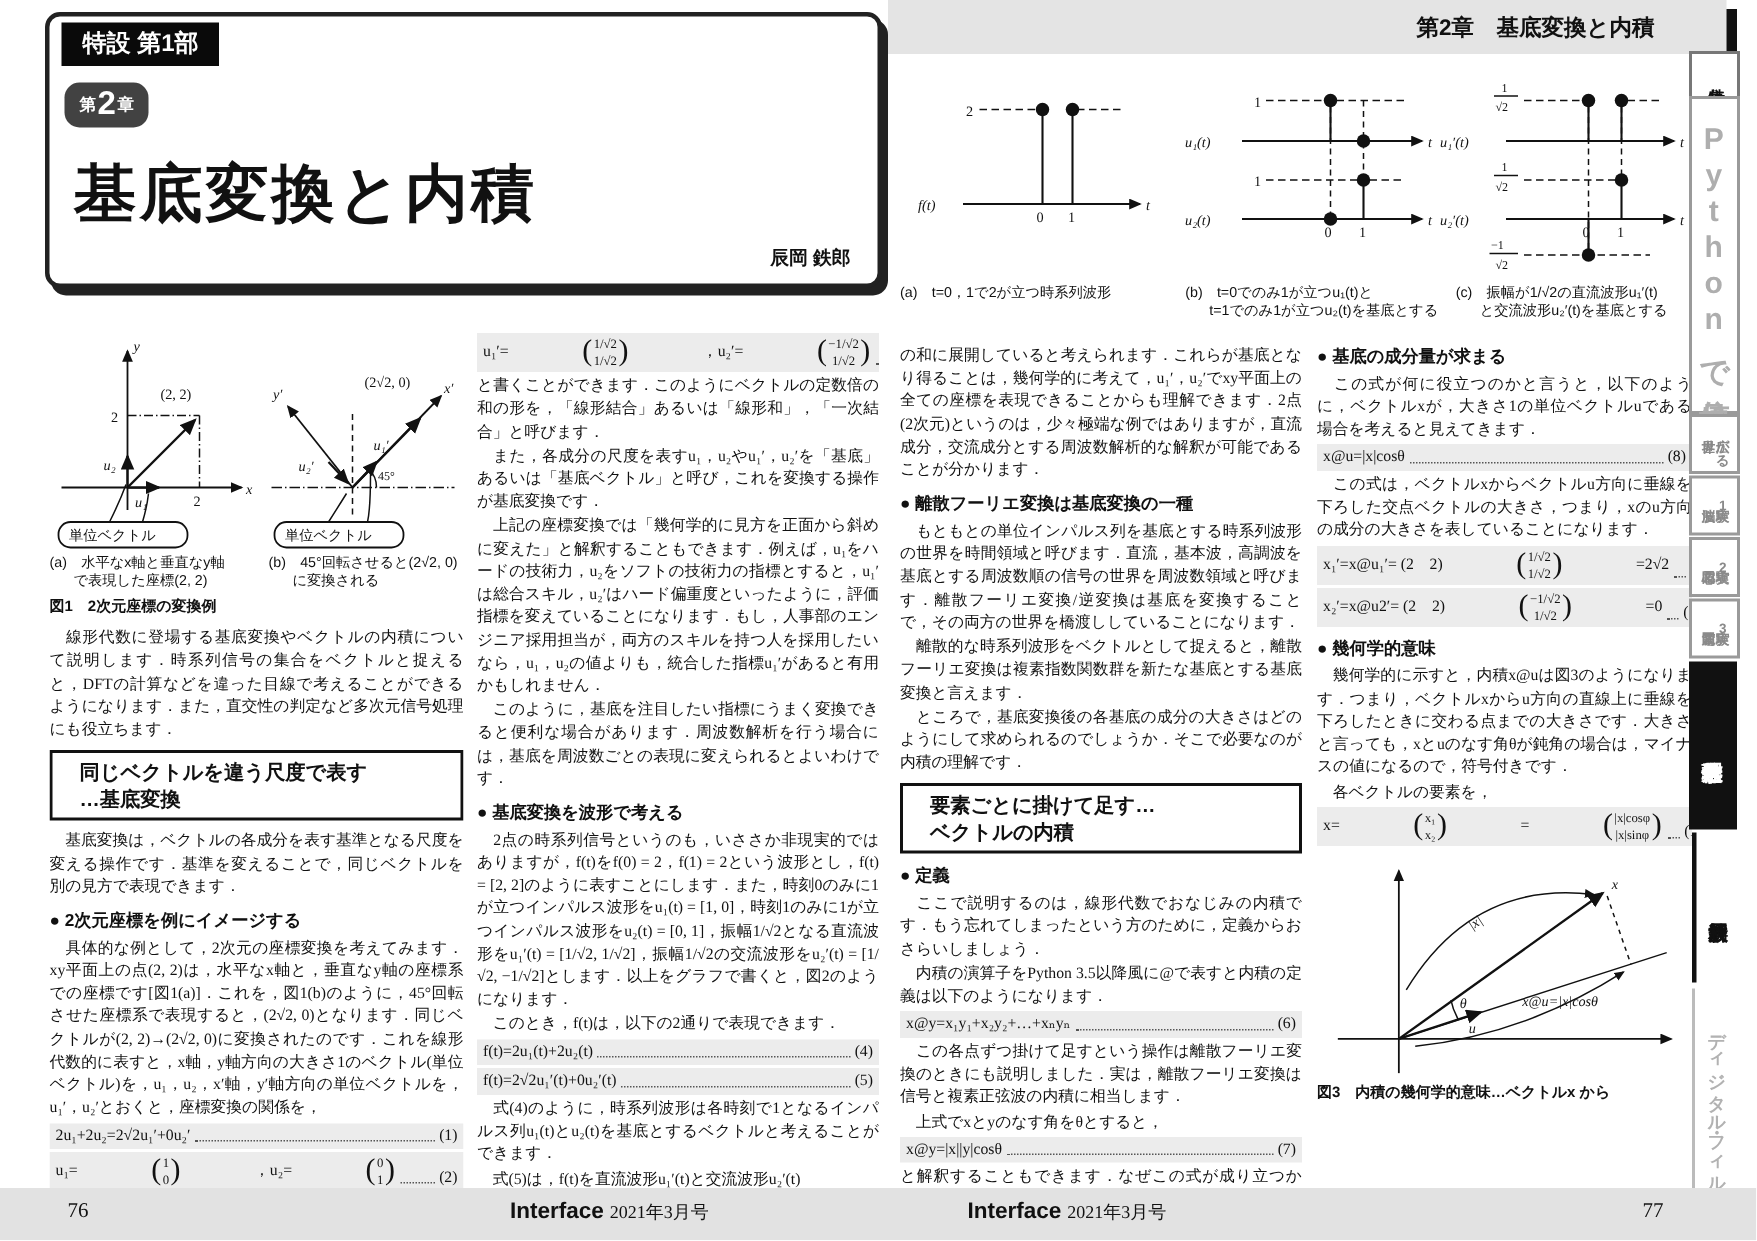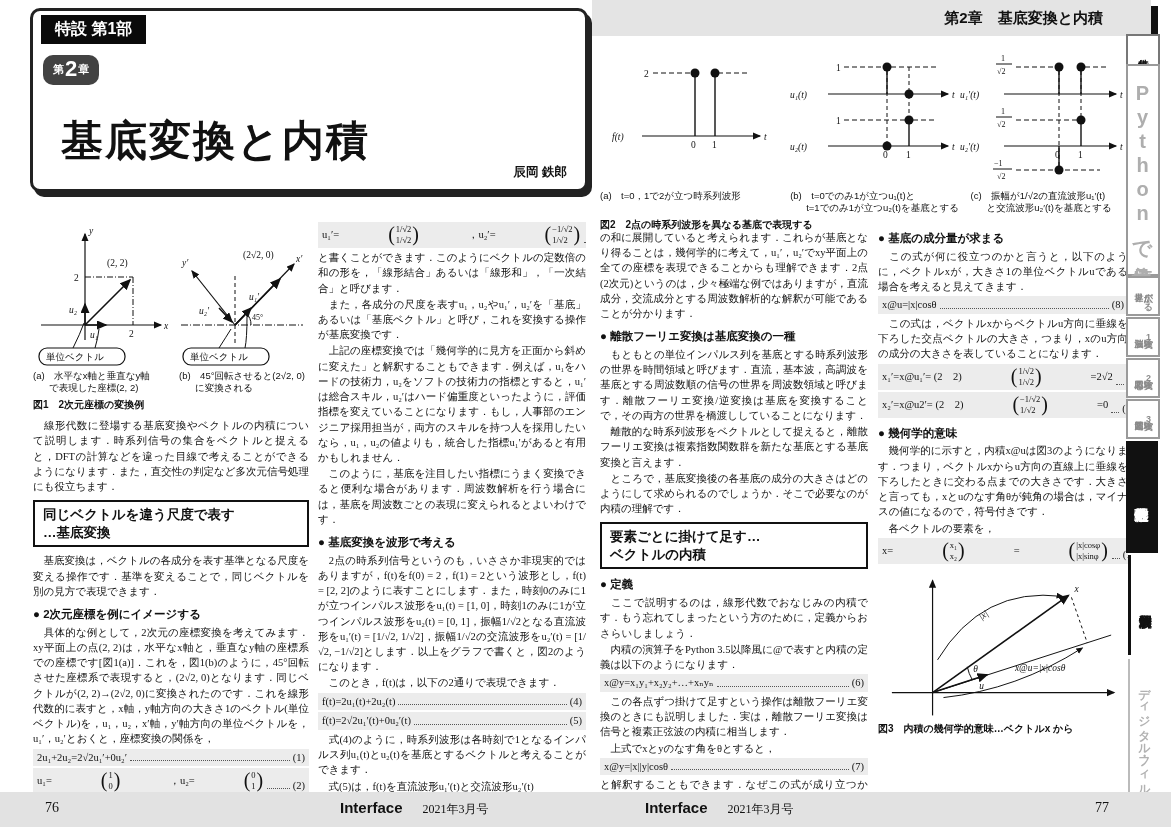--- a/index.html
+++ b/index.html
@@ -10,68 +10,68 @@
   .hdr-box{position:absolute;left:30px;top:8px;width:552px;height:178px;border:3px solid #222;
            border-radius:10px;background:#fff;box-shadow:4px 5px 0 #222;}
   .banner{position:absolute;left:8px;top:4px;background:#0a0a0a;color:#fff;font-weight:bold;
           font-size:16px;padding:4px 14px;font-family:"Liberation Sans","DejaVu Sans",sans-serif;}
   .chap-row{position:absolute;left:10px;top:44px;display:flex;align-items:center;gap:10px;}
   .chap-badge{background:#424242;color:#fff;border-radius:10px;padding:3px 10px 5px;display:flex;
               align-items:center;font-family:"Liberation Sans","DejaVu Sans",sans-serif;}
   .chap-badge .sm{font-size:11px;font-weight:bold;}
   .chap-badge .bg{font-size:22px;font-weight:bold;line-height:1;margin:0 1px;}
   .chap-title{font-weight:bold;font-size:17px;font-family:"Liberation Sans","DejaVu Sans",sans-serif;}
-  .main-title{position:absolute;left:12px;top:86px;margin:16px;font-size:42px;font-weight:bold;
+  .main-title{position:absolute;left:12px;top:86px;margin:4px;font-size:42px;font-weight:bold;
               letter-spacing:2px;font-family:"Liberation Sans","DejaVu Sans",sans-serif;}
   .author{position:absolute;right:18px;bottom:8px;font-size:12.5px;font-weight:bold;
           font-family:"Liberation Sans","DejaVu Sans",sans-serif;}
 
   
   .col{position:absolute;overflow:hidden;font-size:10.5px;line-height:1.45;text-align:justify;}
   #l-col1{left:33px;top:220px;width:276px;height:572px;}
   #l-col2{left:318px;top:220px;width:268px;height:572px;}
   #r-col1{left:600px;top:230px;width:268px;height:560px;}
   #r-col2{left:878px;top:230px;width:250px;height:560px;}
   .col p{margin:0 0 1px;}
   .subhead{margin:7px 0 2px;font-size:11.5px;font-weight:bold;
            font-family:"Liberation Sans","DejaVu Sans",sans-serif;}
-  .box-head{margin:6px 0 6px;border:2px solid #111;padding:4px 8px;font-size:13.5px;font-weight:bold;
+  .box-head{margin:6px 0 6px;border:2px solid #111;padding:4px 18px;font-size:13.5px;font-weight:bold;
             line-height:1.3;font-family:"Liberation Sans","DejaVu Sans",sans-serif;}
 
   
   .eq{display:flex;align-items:flex-end;background:#ececec;padding:2px 4px;margin:2px 0;
       font-size:10.5px;line-height:1.3;}
   .eq .eq-b{white-space:nowrap;display:inline-flex;align-items:center;gap:48px;}
   .eq .lead{flex:1;border-bottom:1.6px dotted #555;margin:0 3px 3px;min-width:8px;}
   .eq .eq-n{white-space:nowrap;}
   .vec{display:inline-flex;align-items:center;margin:0 1px;}
   .vec::before{content:"(";font-size:1.9em;font-weight:300;line-height:.9;}
   .vec::after{content:")";font-size:1.9em;font-weight:300;line-height:.9;}
-  .vec .c{display:inline-flex;flex-direction:column;font-size:8.5px;line-height:1.3;padding:0 1px;}
+  .vec .c{display:inline-flex;flex-direction:column;text-align:center;font-size:8.5px;line-height:1.3;padding:0 1px;}
 
   
   .fig{margin:0 0 6px;}
   .fig svg{display:block;}
   .figcap-row{display:flex;gap:8px;font-size:9.5px;line-height:1.25;
               font-family:"Liberation Sans","DejaVu Sans",sans-serif;}
   .figcap-main{font-size:10px;font-weight:bold;margin-top:4px;
                font-family:"Liberation Sans","DejaVu Sans",sans-serif;}
   svg text{font-family:"Liberation Serif","DejaVu Serif",serif;font-size:9.5px;fill:#111;}
   svg text.it{font-style:italic;}
   svg text.smm{font-size:8px;}
   .bubble{fill:#fff;stroke:#111;stroke-width:1.2;}
 
   
   .r-header{position:absolute;left:592px;top:0;width:559px;height:36px;background:#e4e4e4;
             display:flex;align-items:center;justify-content:flex-end;padding-right:48px;box-sizing:border-box;}
   .r-header span{font-size:15px;font-weight:bold;font-family:"Liberation Sans","DejaVu Sans",sans-serif;}
   .corner-bar{position:absolute;left:1151px;top:6px;width:7px;height:40px;background:#111;}
   .footer{position:absolute;left:0;top:792px;width:1171px;height:35px;background:#e2e2e2;}
   .footer .pno{position:absolute;top:8px;font-size:14px;}
-  .footer .brand{position:absolute;top:7px;display:flex;align-items:baseline;gap:20px;}
+  .footer .brand{position:absolute;top:7px;display:flex;align-items:baseline;gap:4px;}
   .footer .brand b{font-size:15px;font-family:"Liberation Sans","DejaVu Sans",sans-serif;}
   .footer .brand i{font-style:normal;font-size:12px;}
 
   
   .vtx{writing-mode:vertical-rl;text-orientation:upright;}
   .sidebar{position:absolute;left:1126px;top:34px;width:34px;height:790px;}
   .sb-tokushu{position:absolute;left:0;top:0;width:30px;height:28px;border:2px solid #777;background:#fff;
               font-size:11px;font-weight:bold;display:flex;align-items:center;justify-content:center;
               font-family:"Liberation Sans","DejaVu Sans",sans-serif;}
   .sb-python{position:absolute;left:0;top:30px;width:30px;height:208px;border:2px solid #9a9a9a;background:#fff;
@@ -340,21 +340,20 @@
       </div>
       <div style="width:175px">
         <span>(b)　t=0でのみ1が立つu₁(t)と</span><br>
         <span style="padding-left:16px">t=1でのみ1が立つu₂(t)を基底とする</span>
       </div>
       <div style="width:160px">
         <span>(c)　振幅が1/√2の直流波形u₁′(t)</span><br>
         <span style="padding-left:16px">と交流波形u₂′(t)を基底とする</span>
       </div>
     </div>
-    <div class="figcap-main">図2　2点の時系列波形を異なる基底で表現する</div>
   </div>
 
   <div class="col" id="r-col1">
     <p>の和に展開していると考えられます．これらが基底となり得ることは，幾何学的に考えて，u₁′，u₂′でxy平面上の全ての座標を表現できることからも理解できます．2点(2次元)というのは，少々極端な例ではありますが，直流成分，交流成分とする周波数解析的な解釈が可能であることが分かります．</p>
     <h3 class="subhead">● 離散フーリエ変換は基底変換の一種</h3>
     <p>　もともとの単位インパルス列を基底とする時系列波形の世界を時間領域と呼びます．直流，基本波，高調波を基底とする周波数順の信号の世界を周波数領域と呼びます．離散フーリエ変換/逆変換は基底を変換することで，その両方の世界を橋渡ししていることになります．</p>
     <p>　離散的な時系列波形をベクトルとして捉えると，離散フーリエ変換は複素指数関数群を新たな基底とする基底変換と言えます．</p>
     <p>　ところで，基底変換後の各基底の成分の大きさはどのようにして求められるのでしょうか．そこで必要なのが内積の理解です．</p>
     <div class="box-head">
       <span>要素ごとに掛けて足す…</span><br>

